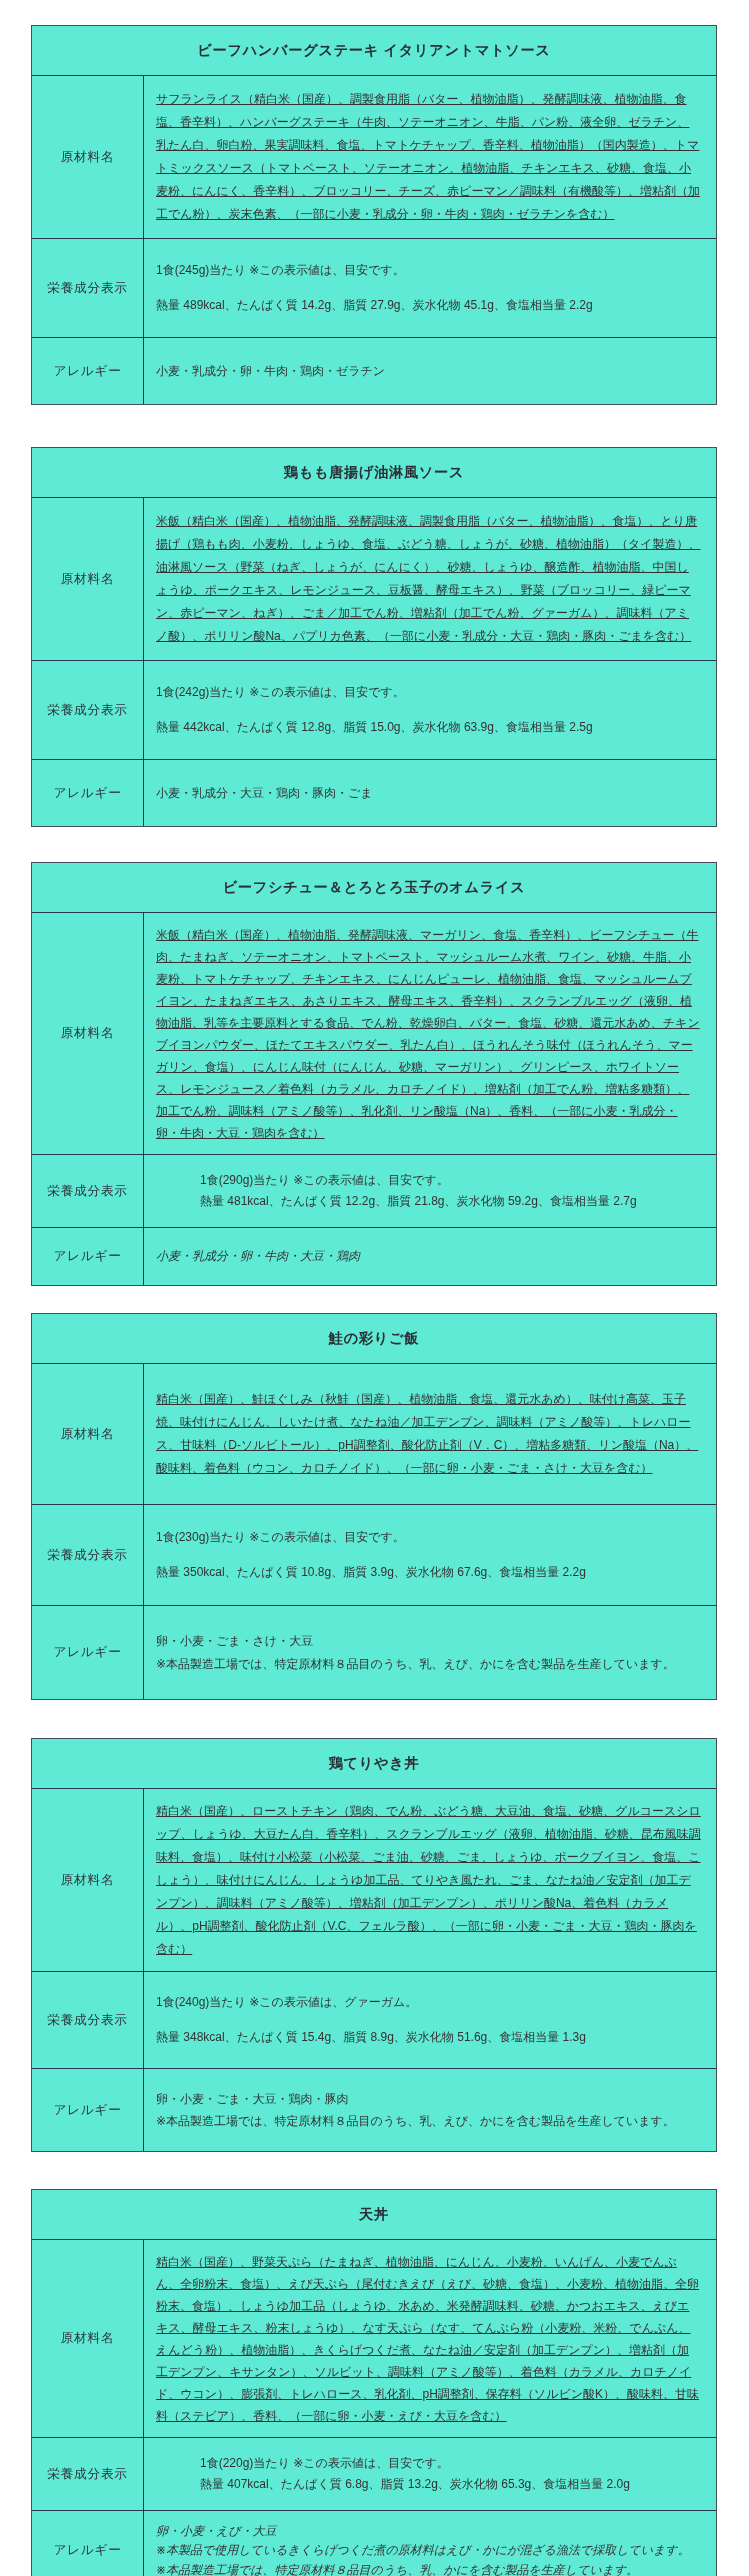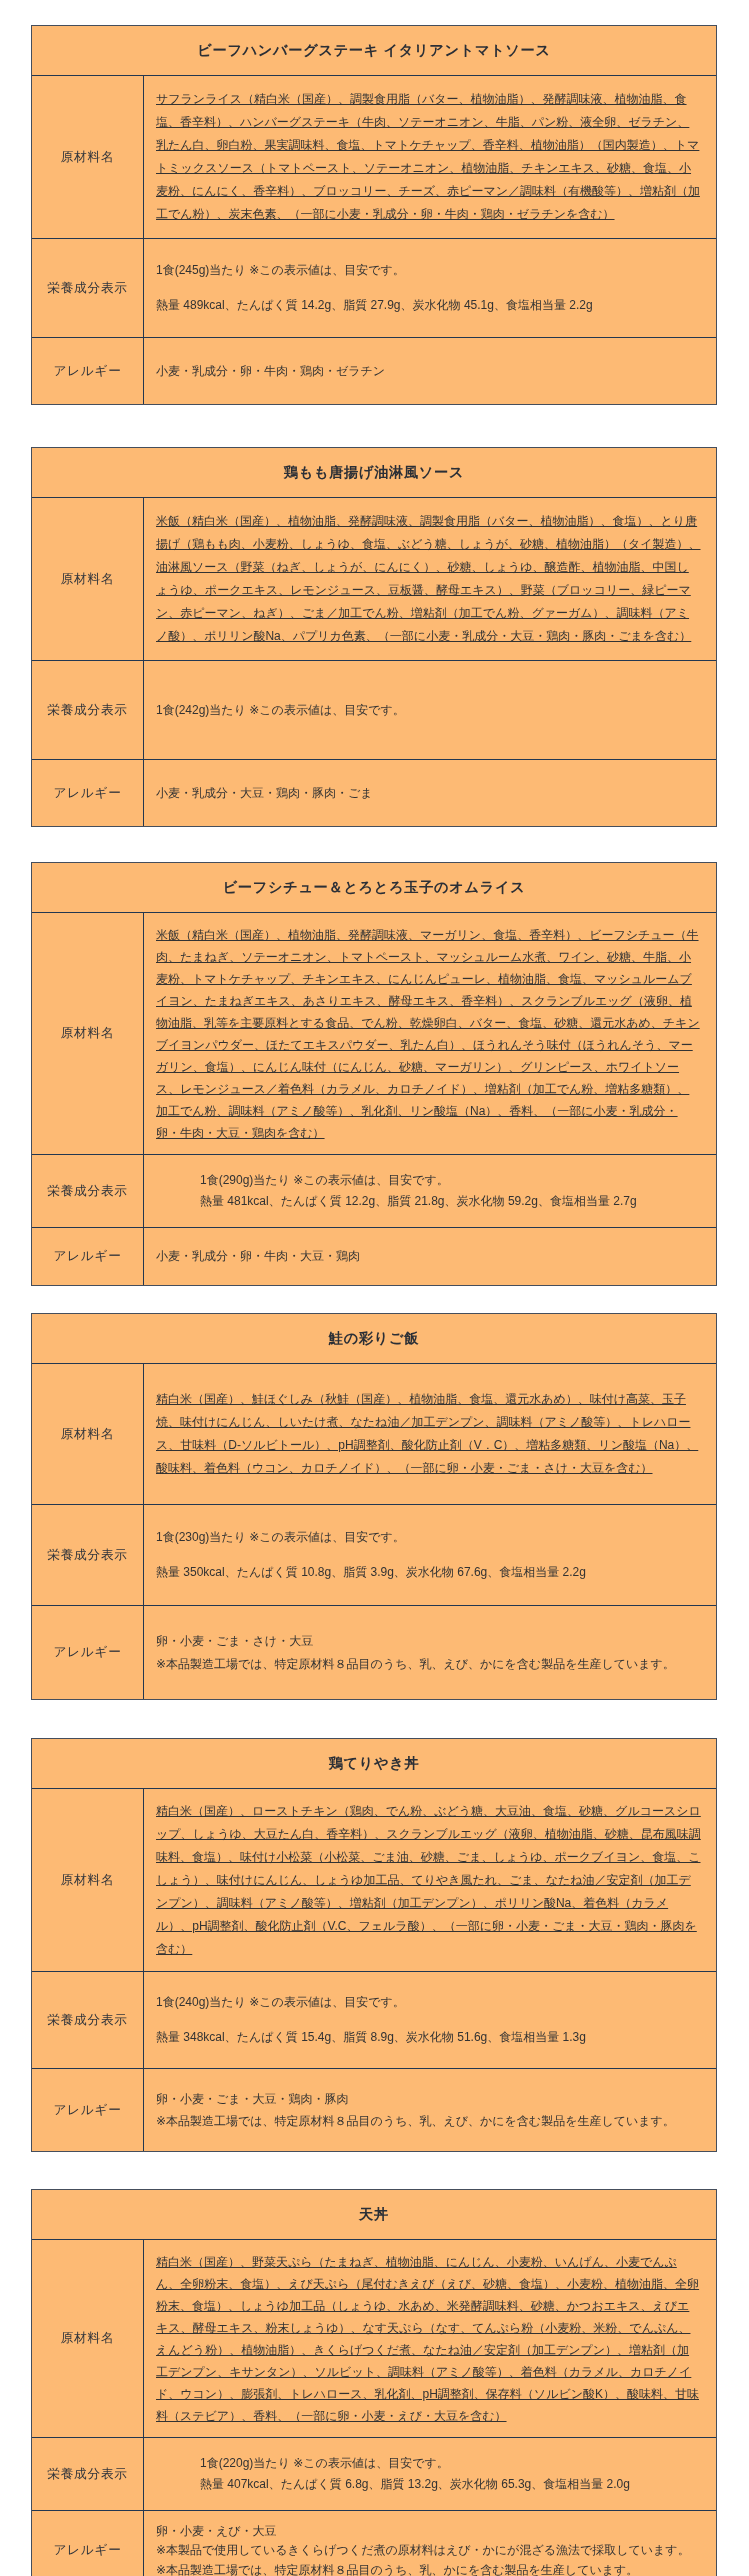--- a/index.html
+++ b/index.html
@@ -1,19 +1,19 @@
 <!DOCTYPE html>
 <html style="font-size:12px"><head>
 <meta charset="utf-8">
 <style>
   html,body{margin:0;padding:0;background:#ffffff;}
   body{width:749px;font-family:"Liberation Sans","DejaVu Sans",sans-serif;color:#333;
        -webkit-font-smoothing:antialiased;}
   .page{padding:25px 31px 30px 31px;width:686px;box-sizing:border-box;margin:0;}
-  .card{border:1.5px solid #454e5c;background:#fdba74;box-sizing:border-box;width:686px;}
+  .card{border:1.5px solid #454e5c;background:#5eead4;box-sizing:border-box;width:686px;}
   .card.t1{margin-bottom:42px;}
   .card.t2{margin-bottom:35px;}
   .card.t3{margin-bottom:27px;}
   .card.t4{margin-bottom:38px;}
   .card.t5{margin-bottom:37px;}
   .card.t6{margin-bottom:0;}
   .row{display:flex;border-top:0.7px solid #233750;box-sizing:border-box;}
   .row-title{border-top:none;align-items:center;justify-content:center;}
   .title-text{font-size:14.2px;font-weight:bold;color:#2b2f36;letter-spacing:0.7px;}
   .label-cell{width:112px;flex:0 0 112px;border-right:0.7px solid #233750;display:flex;
@@ -21,21 +21,21 @@
               font-size:12.7px;color:#30343b;letter-spacing:0.7px;}
   .value-cell{flex:1;display:flex;flex-direction:column;justify-content:center;
               padding:10.5px 15px 10.5px 12px;box-sizing:border-box;font-size:12px;color:#333;}
   .ing-text{line-height:23px;text-align:left;text-decoration:underline;}
   .tight .ing-text{line-height:22px;}
   .row-nutr .line{line-height:23px;}
   .row-nutr .line + .line{margin-top:12px;}
   .tight .row-nutr .line{line-height:21px;margin-left:44px;}
   .tight .row-nutr .line + .line{margin-top:0;}
   .row-alg .line{line-height:22.5px;}
-  .tight .row-alg .line{line-height:19.5px;}
+  .tight .row-alg .line{line-height:19.5px;font-style:italic;}
   
   .t1 .row-title,.t2 .row-title,.t3 .row-title,.t4 .row-title,.t5 .row-title,.t6 .row-title{min-height:49px;}
   .t1 .row-ing{min-height:163px;}  .t1 .row-nutr{min-height:99px;} .t1 .row-alg{min-height:67px;}
   .t2 .row-ing{min-height:163px;}  .t2 .row-nutr{min-height:99px;} .t2 .row-alg{min-height:67px;}
   .t3 .row-ing{min-height:231px;}  .t3 .row-nutr{min-height:73px;}  .t3 .row-alg{min-height:58px;}
   .t4 .row-ing{min-height:141px;}  .t4 .row-nutr{min-height:101px;} .t4 .row-alg{min-height:94px;}
   .t5 .row-ing{min-height:158px;}  .t5 .row-nutr{min-height:97px;} .t5 .row-alg{min-height:83px;}
   .t6 .row-ing{min-height:190px;}  .t6 .row-nutr{min-height:73px;}  .t6 .row-alg{min-height:64px;}
 </style>
 </head>
@@ -75,20 +75,21 @@
     <div class="row row-ing">
       <div class="label-cell">原材料名</div>
       <div class="value-cell">
         <div class="ing-text">米飯（精白米（国産）、植物油脂、発酵調味液、調製食用脂（バター、植物油脂）、食塩）、とり唐揚げ（鶏もも肉、小麦粉、しょうゆ、食塩、ぶどう糖、しょうが、砂糖、植物油脂）（タイ製造）、油淋風ソース（野菜（ねぎ、しょうが、にんにく）、砂糖、しょうゆ、醸造酢、植物油脂、中国しょうゆ、ポークエキス、レモンジュース、豆板醤、酵母エキス）、野菜（ブロッコリー、緑ピーマン、赤ピーマン、ねぎ）、ごま／加工でん粉、増粘剤（加工でん粉、グァーガム）、調味料（アミノ酸）、ポリリン酸Na、パプリカ色素、（一部に小麦・乳成分・大豆・鶏肉・豚肉・ごまを含む）</div>
       </div>
     </div>
     <div class="row row-nutr">
       <div class="label-cell">栄養成分表示</div>
       <div class="value-cell">
         <div class="line">1食(242g)当たり ※この表示値は、目安です。</div>
+        <div class="line">熱量 442kcal、たんぱく質 12.8g、脂質 15.0g、炭水化物 63.9g、食塩相当量 2.5g</div>
       </div>
     </div>
     <div class="row row-alg">
       <div class="label-cell">アレルギー</div>
       <div class="value-cell">
         <div class="line">小麦・乳成分・大豆・鶏肉・豚肉・ごま</div>
       </div>
     </div>
   </section>
 
@@ -149,21 +150,21 @@
     </div>
     <div class="row row-ing">
       <div class="label-cell">原材料名</div>
       <div class="value-cell">
         <div class="ing-text">精白米（国産）、ローストチキン（鶏肉、でん粉、ぶどう糖、大豆油、食塩、砂糖、グルコースシロップ、しょうゆ、大豆たん白、香辛料）、スクランブルエッグ（液卵、植物油脂、砂糖、昆布風味調味料、食塩）、味付け小松菜（小松菜、ごま油、砂糖、ごま、しょうゆ、ポークブイヨン、食塩、こしょう）、味付けにんじん、しょうゆ加工品、てりやき風たれ、ごま、なたね油／安定剤（加工デンプン）、調味料（アミノ酸等）、増粘剤（加工デンプン）、ポリリン酸Na、着色料（カラメル）、pH調整剤、酸化防止剤（V.C、フェルラ酸）、（一部に卵・小麦・ごま・大豆・鶏肉・豚肉を含む）</div>
       </div>
     </div>
     <div class="row row-nutr">
       <div class="label-cell">栄養成分表示</div>
       <div class="value-cell">
-        <div class="line">1食(240g)当たり ※この表示値は、目安です。</div>
+        <div class="line">1食(240g)当たり ※この表示値は、グァーガム。</div>
         <div class="line">熱量 348kcal、たんぱく質 15.4g、脂質 8.9g、炭水化物 51.6g、食塩相当量 1.3g</div>
       </div>
     </div>
     <div class="row row-alg">
       <div class="label-cell">アレルギー</div>
       <div class="value-cell">
         <div class="line">卵・小麦・ごま・大豆・鶏肉・豚肉</div>
         <div class="line">※本品製造工場では、特定原材料８品目のうち、乳、えび、かにを含む製品を生産しています。</div>
       </div>
     </div>

